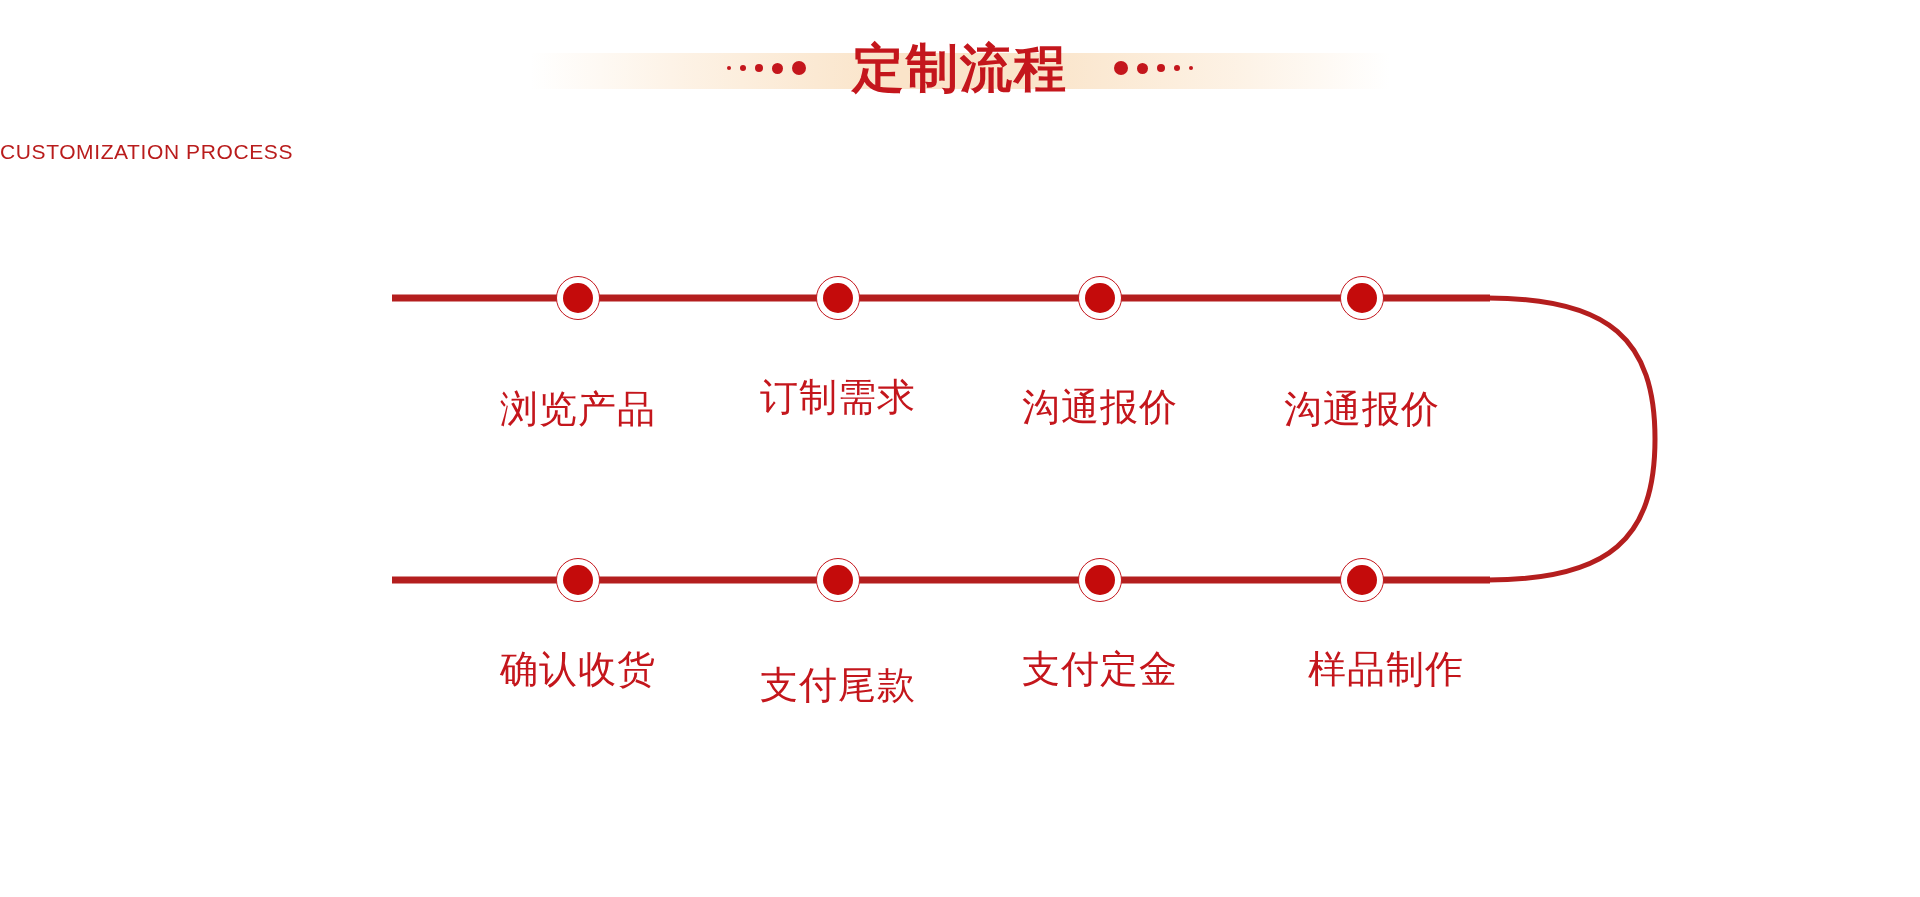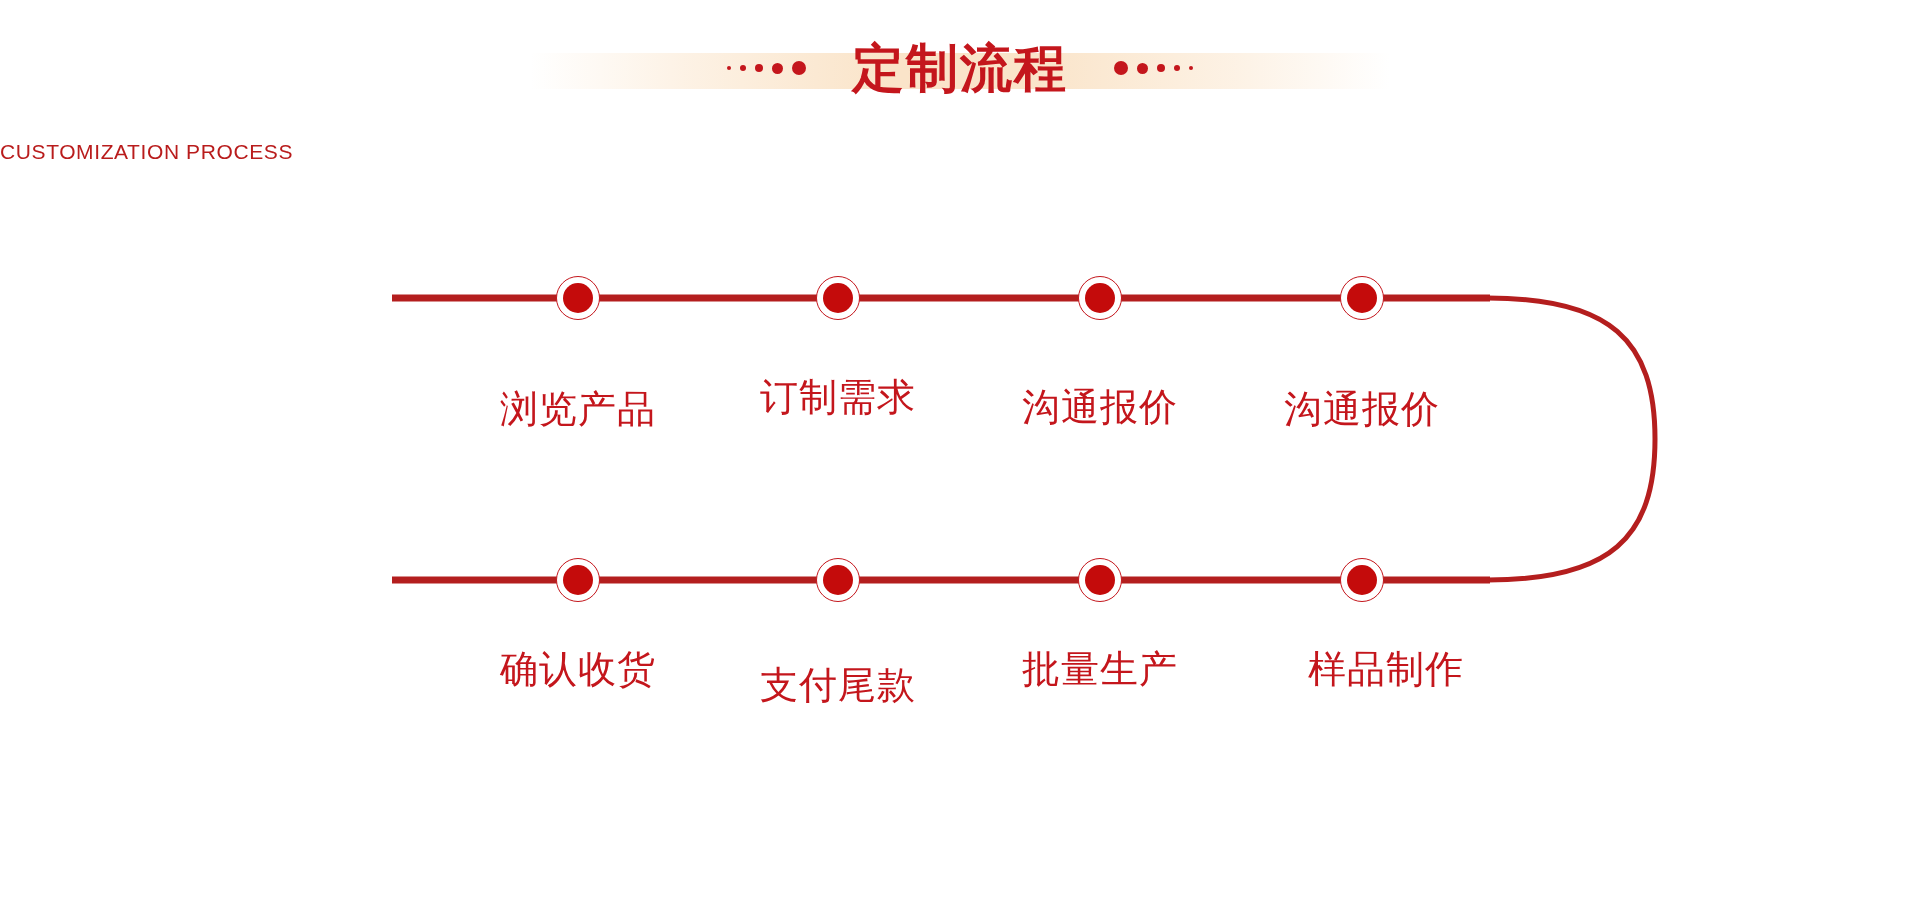--- a/index.html
+++ b/index.html
@@ -198,18 +198,18 @@
     <div class="step-label" style="left:1100px; top:188px;">沟通报价</div>
     <div class="step-label" style="left:1362px; top:190px;">沟通报价</div>
 
     <div class="node" style="left:578px;  top:380px;"></div>
     <div class="node" style="left:838px;  top:380px;"></div>
     <div class="node" style="left:1100px; top:380px;"></div>
     <div class="node" style="left:1362px; top:380px;"></div>
 
     <div class="step-label" style="left:578px;  top:450px;">确认收货</div>
     <div class="step-label" style="left:838px;  top:466px;">支付尾款</div>
-    <div class="step-label" style="left:1100px; top:450px;">批量生产</div>
+    <div class="step-label" style="left:1100px; top:450px;">支付定金</div>
     <div class="step-label" style="left:1362px; top:450px;margin-left:24px;">样品制作</div>
 
   </div>
 
 </div>
 
 </body></html>

